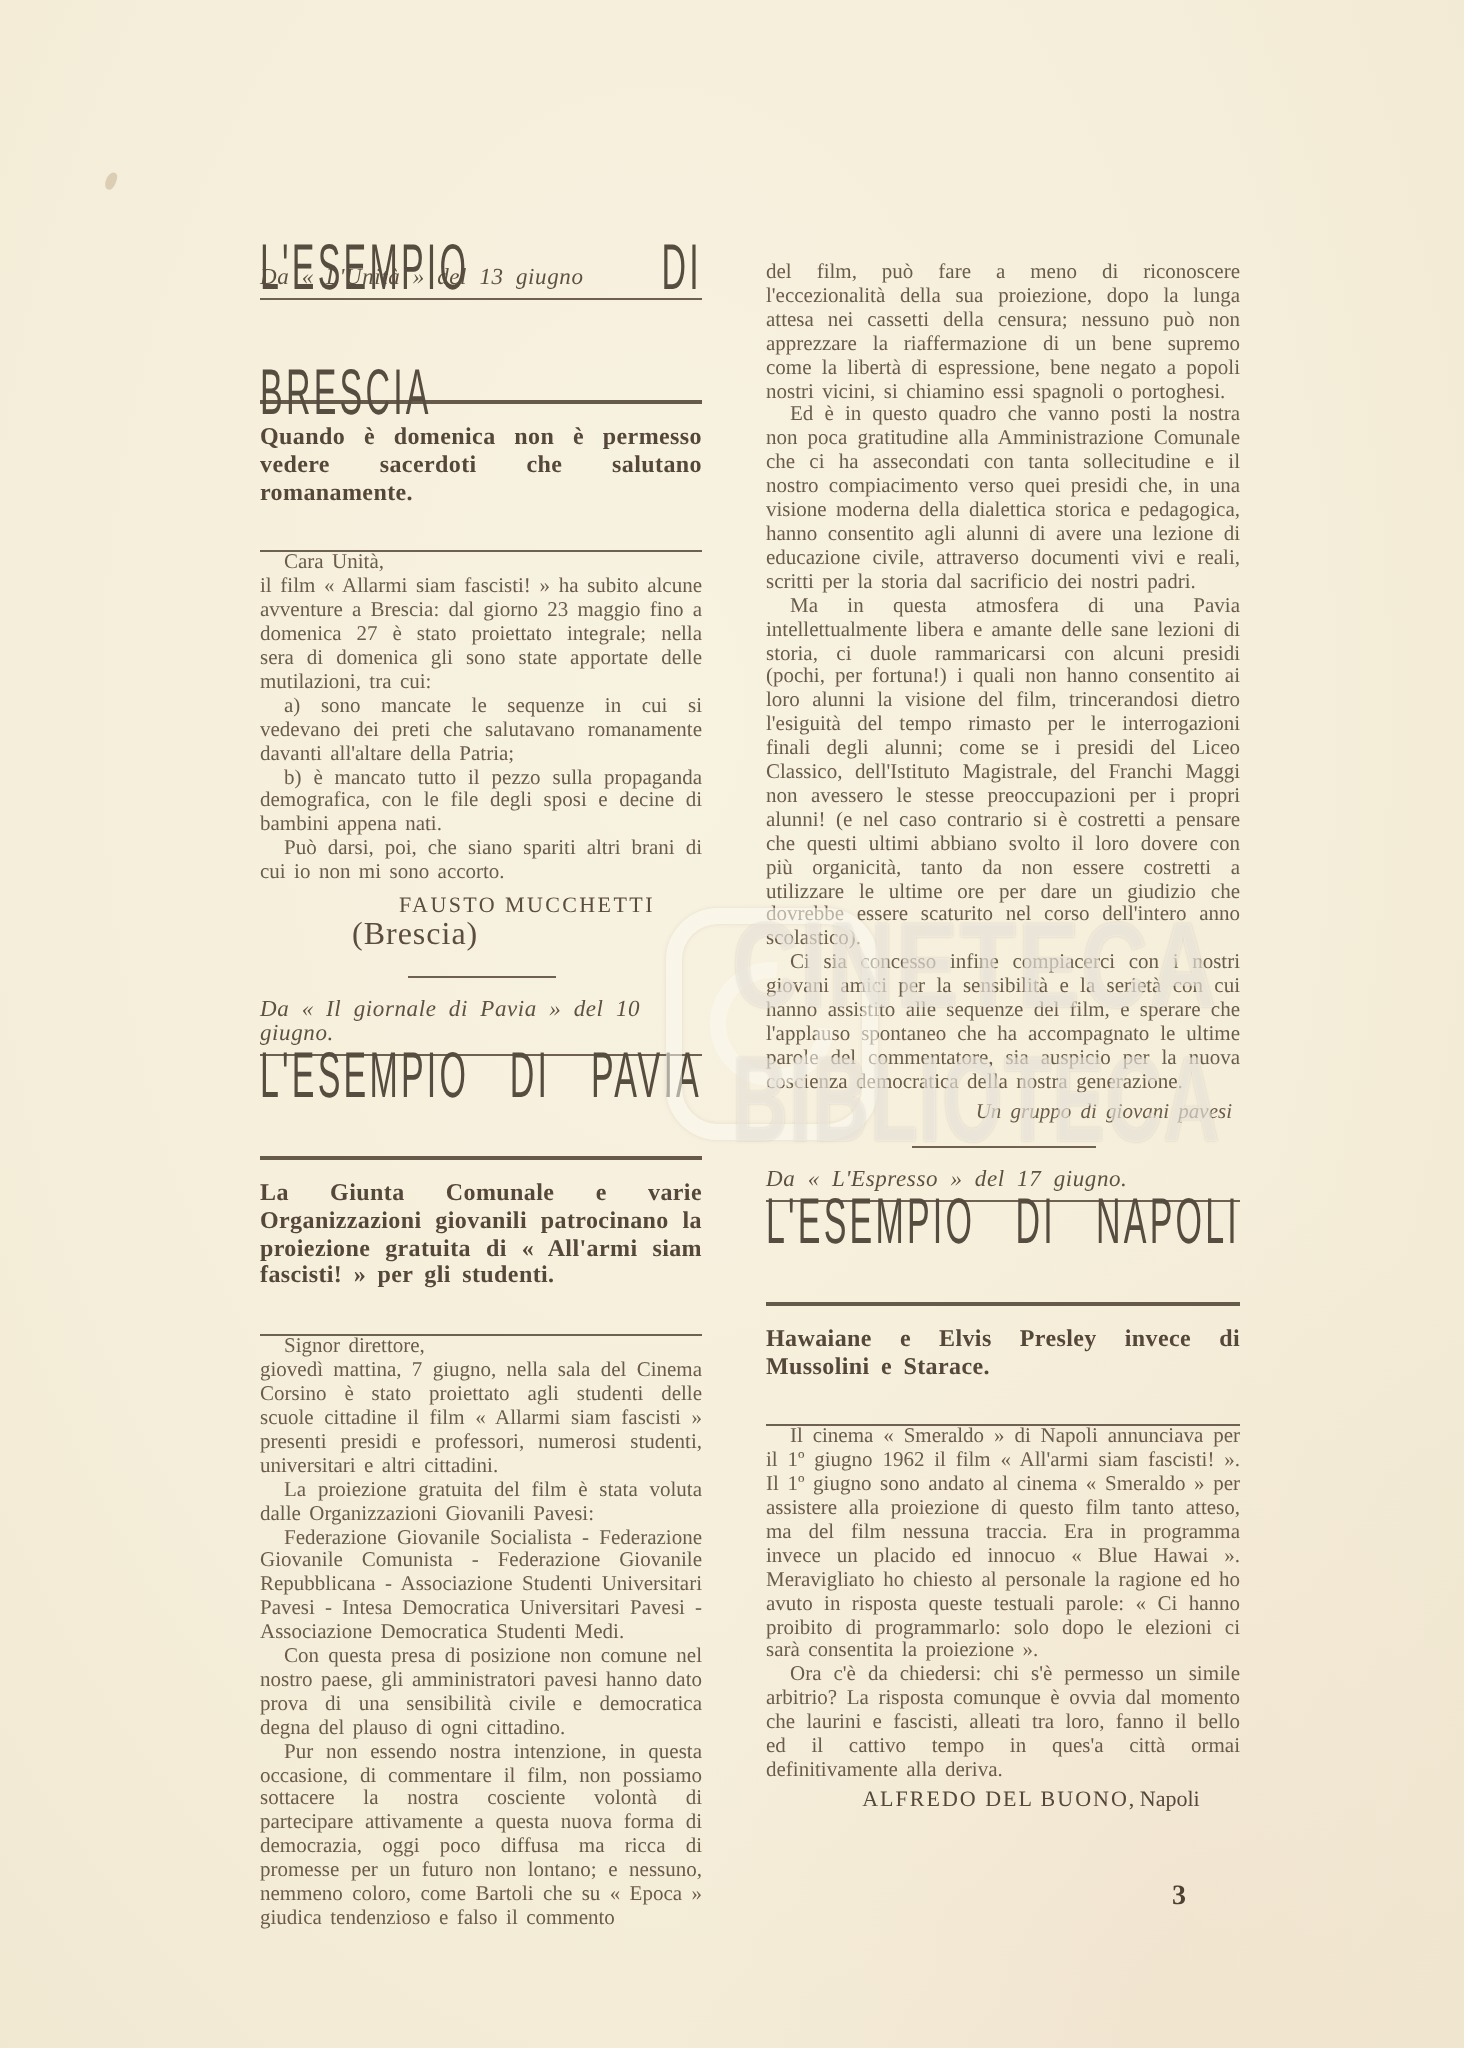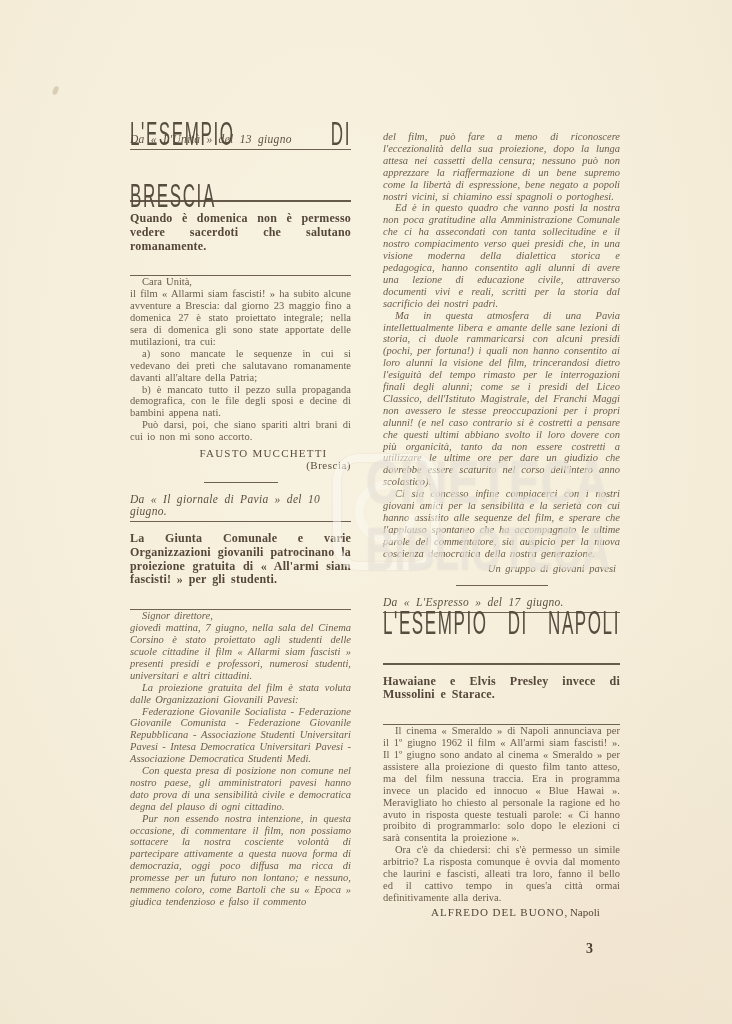--- a/index.html
+++ b/index.html
@@ -30,23 +30,23 @@
     transform:scaleY(1.9);transform-origin:50% 88%;
   }
   .lead{
     margin-top:10px;font-weight:bold;font-size:12px;line-height:13.8px;
     text-align:justify;color:#55473a;word-spacing:2.5px;letter-spacing:0.2px;
     padding-bottom:22px;border-bottom:1.4px solid #6e6152;
   }
   .body{font-size:10.5px;line-height:11.9px;text-align:justify;word-spacing:1.6px;}
   .body p{margin:0;text-indent:12px;}
   .body p.flush{text-indent:0;}
-  .body.it{font-style:italic;}
+  .body.it{}
   .sig-line{font-size:11px;letter-spacing:1.2px;color:#5c4e3f;text-align:center;padding-left:46px;margin-top:4px;}
-  .sig-sub{font-size:11px;letter-spacing:0.5px;color:#5c4e3f;text-align:right;padding-left:46px;font-family:Liberation Serif, serif;}
+  .sig-sub{font-size:16px;letter-spacing:0.5px;color:#5c4e3f;text-align:left;padding-left:46px;font-family:Liberation Serif, serif;}
   .sig-right{font-style:italic;font-size:10.5px;text-align:right;padding-right:4px;margin-top:3px;word-spacing:2px;}
   .sig-napoli{font-size:11px;text-align:center;padding-left:28px;margin-top:2px;color:#55473a;}
   .sig-napoli .sig-name{font-weight:normal;letter-spacing:1px;}
   .divider{border:0;border-top:1.6px solid #6e6152;width:74px;margin:11px auto 10px auto;}
   .divider.wide{width:92px;}
   .page-number{
     position:absolute;left:586px;top:941px;font-size:14px;font-weight:bold;color:#4e4134;
     font-family:"Liberation Serif", serif;
   }
   .speck{position:absolute;left:53px;top:86px;width:5px;height:9px;border-radius:60% 40% 50% 50%;
@@ -92,20 +92,23 @@
       <p>Può darsi, poi, che siano spariti altri brani di cui io non mi sono accorto.</p>
     </div>
     <div class="sig-line">FAUSTO MUCCHETTI</div>
     <div class="sig-sub">(Brescia)</div>
   </section>
 
   <hr class="divider">
 
   <section>
     <div class="kicker">Da « Il giornale di Pavia » del 10 giugno.</div>
+    <h1 class="headline">
+        <span class="hl-inner">L'ESEMPIO DI PAVIA</span>
+      </h1>
     <div class="lead">La Giunta Comunale e varie Organizzazioni giovanili patrocinano la proiezione gratuita di « All'armi siam fascisti! » per gli studenti.</div>
     <div class="body it">
       <p>Signor direttore,</p>
       <p class="flush">giovedì mattina, 7 giugno, nella sala del Cinema Corsino è stato proiettato agli studenti delle scuole cittadine il film « Allarmi siam fascisti » presenti presidi e professori, numerosi studenti, universitari e altri cittadini.</p>
       <p>La proiezione gratuita del film è stata voluta dalle Organizzazioni Giovanili Pavesi:</p>
       <p>Federazione Giovanile Socialista - Federazione Giovanile Comunista - Federazione Giovanile Repubblicana - Associazione Studenti Universitari Pavesi - Intesa Democratica Universitari Pavesi - Associazione Democratica Studenti Medi.</p>
       <p>Con questa presa di posizione non comune nel nostro paese, gli amministratori pavesi hanno dato prova di una sensibilità civile e democratica degna del plauso di ogni cittadino.</p>
       <p>Pur non essendo nostra intenzione, in questa occasione, di commentare il film, non possiamo sottacere la nostra cosciente volontà di partecipare attivamente a questa nuova forma di democrazia, oggi poco diffusa ma ricca di promesse per un futuro non lontano; e nessuno, nemmeno coloro, come Bartoli che su « Epoca » giudica tendenzioso e falso il commento</p>
     </div>
   </section>

